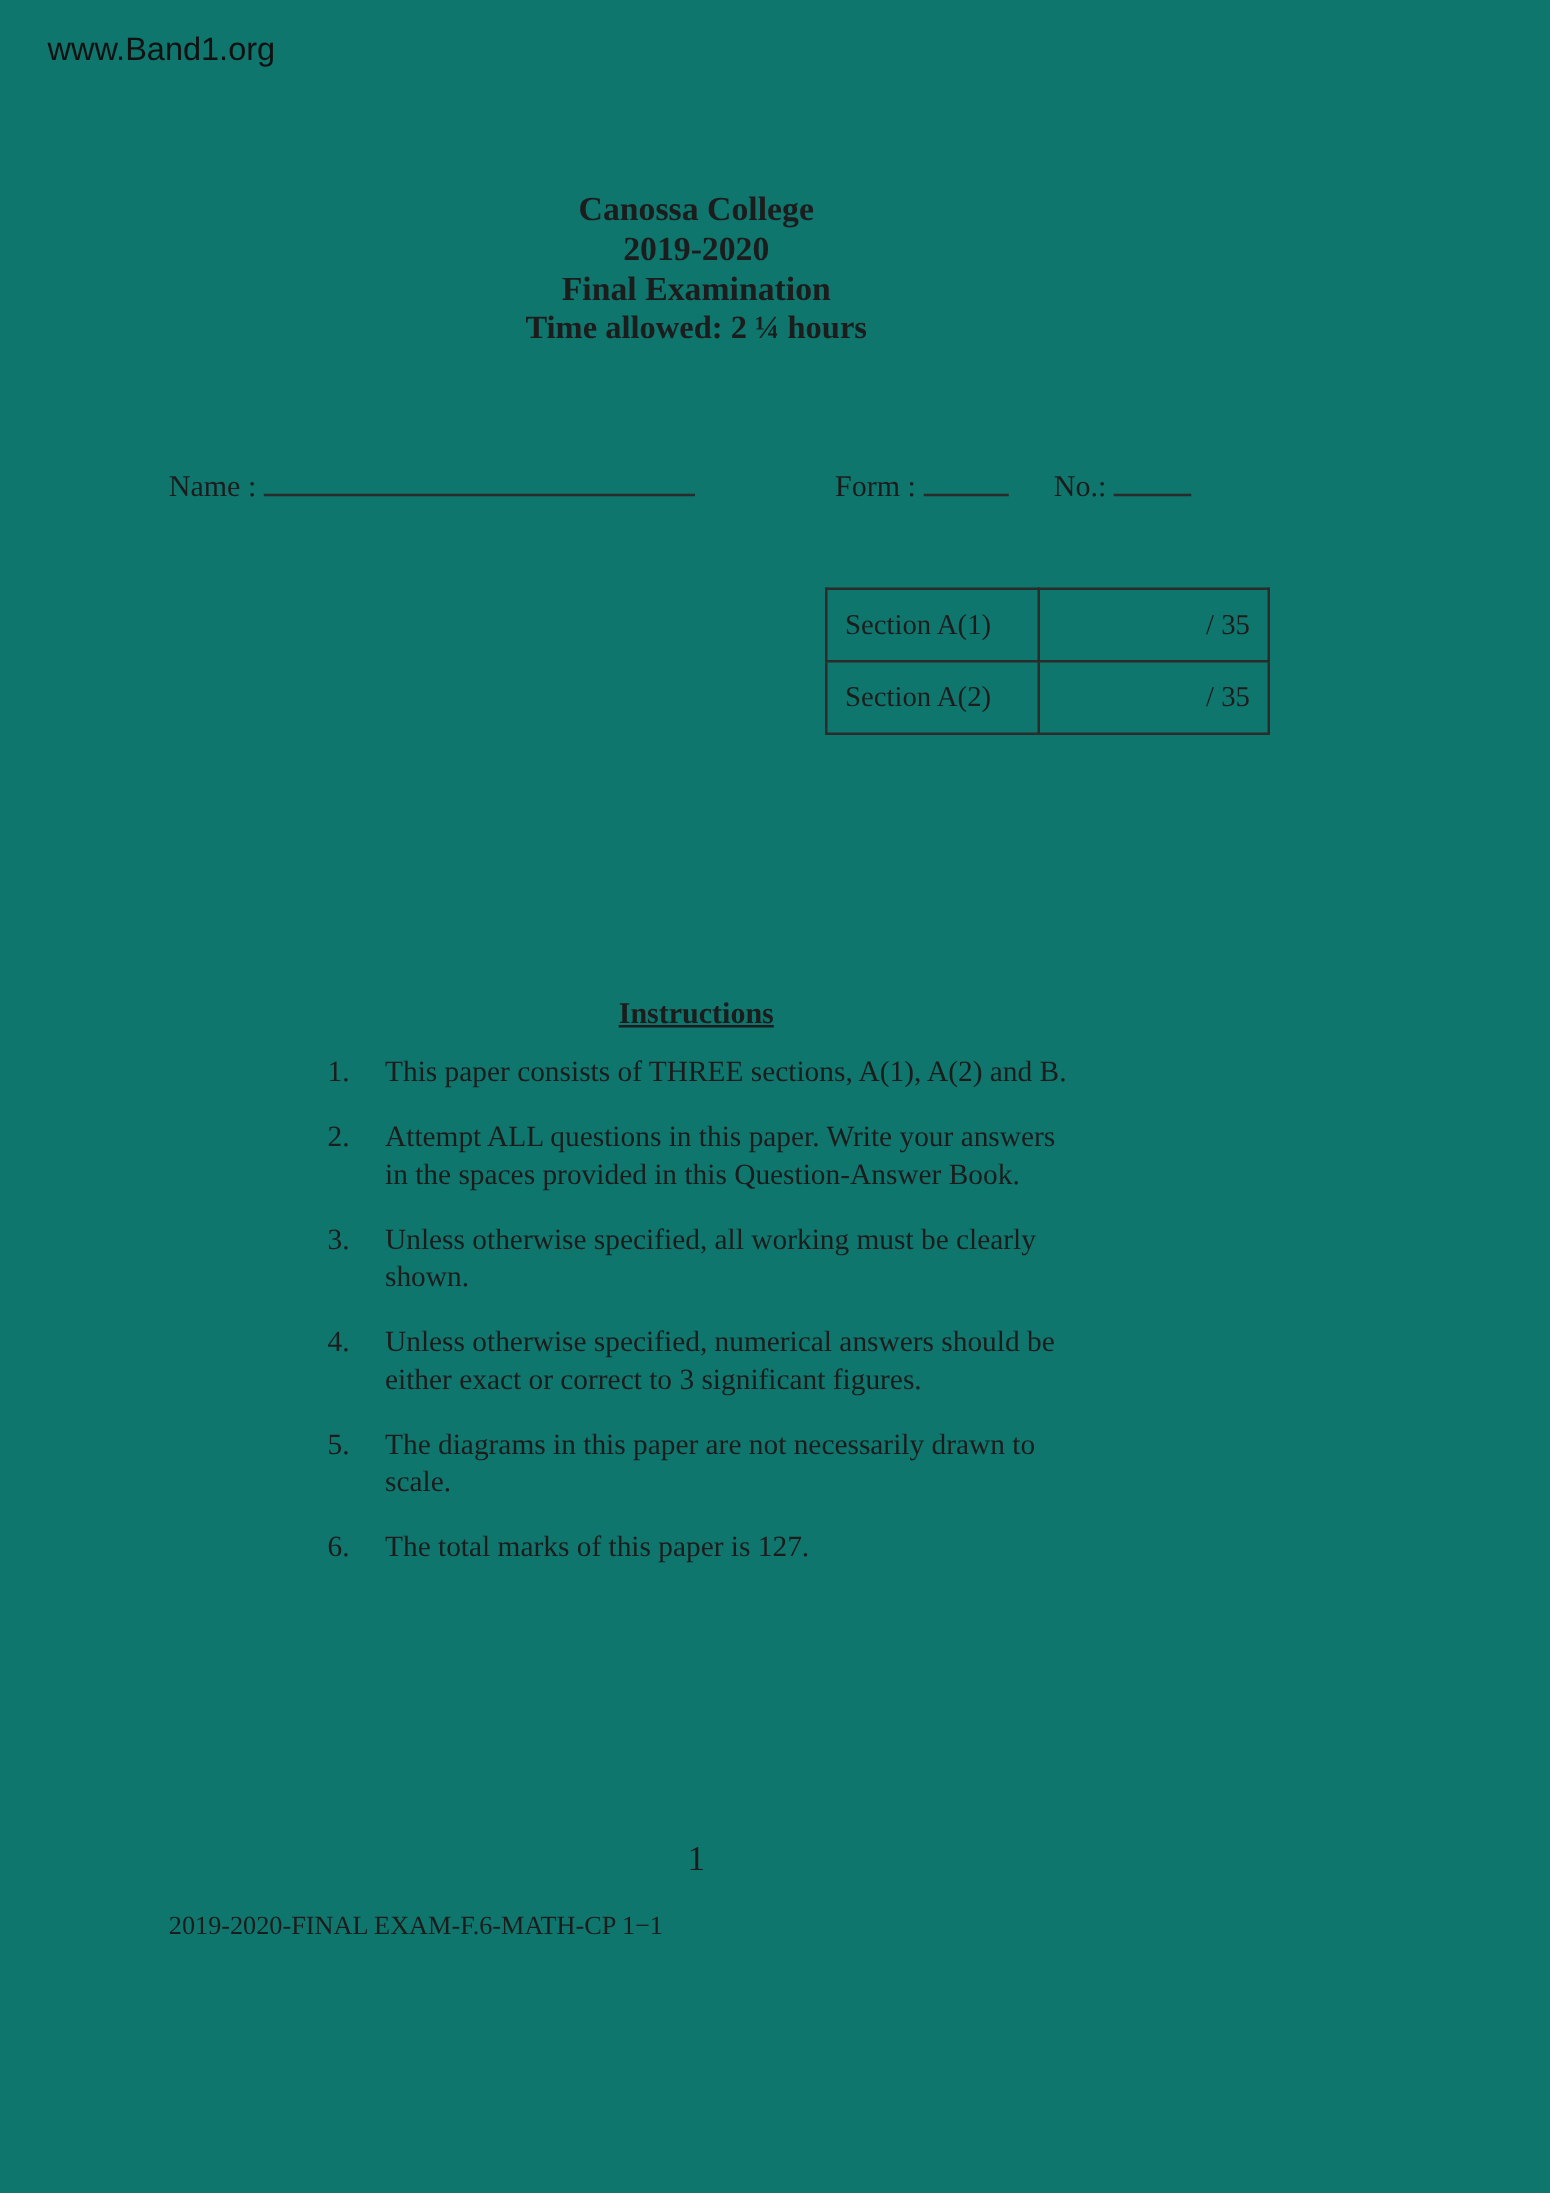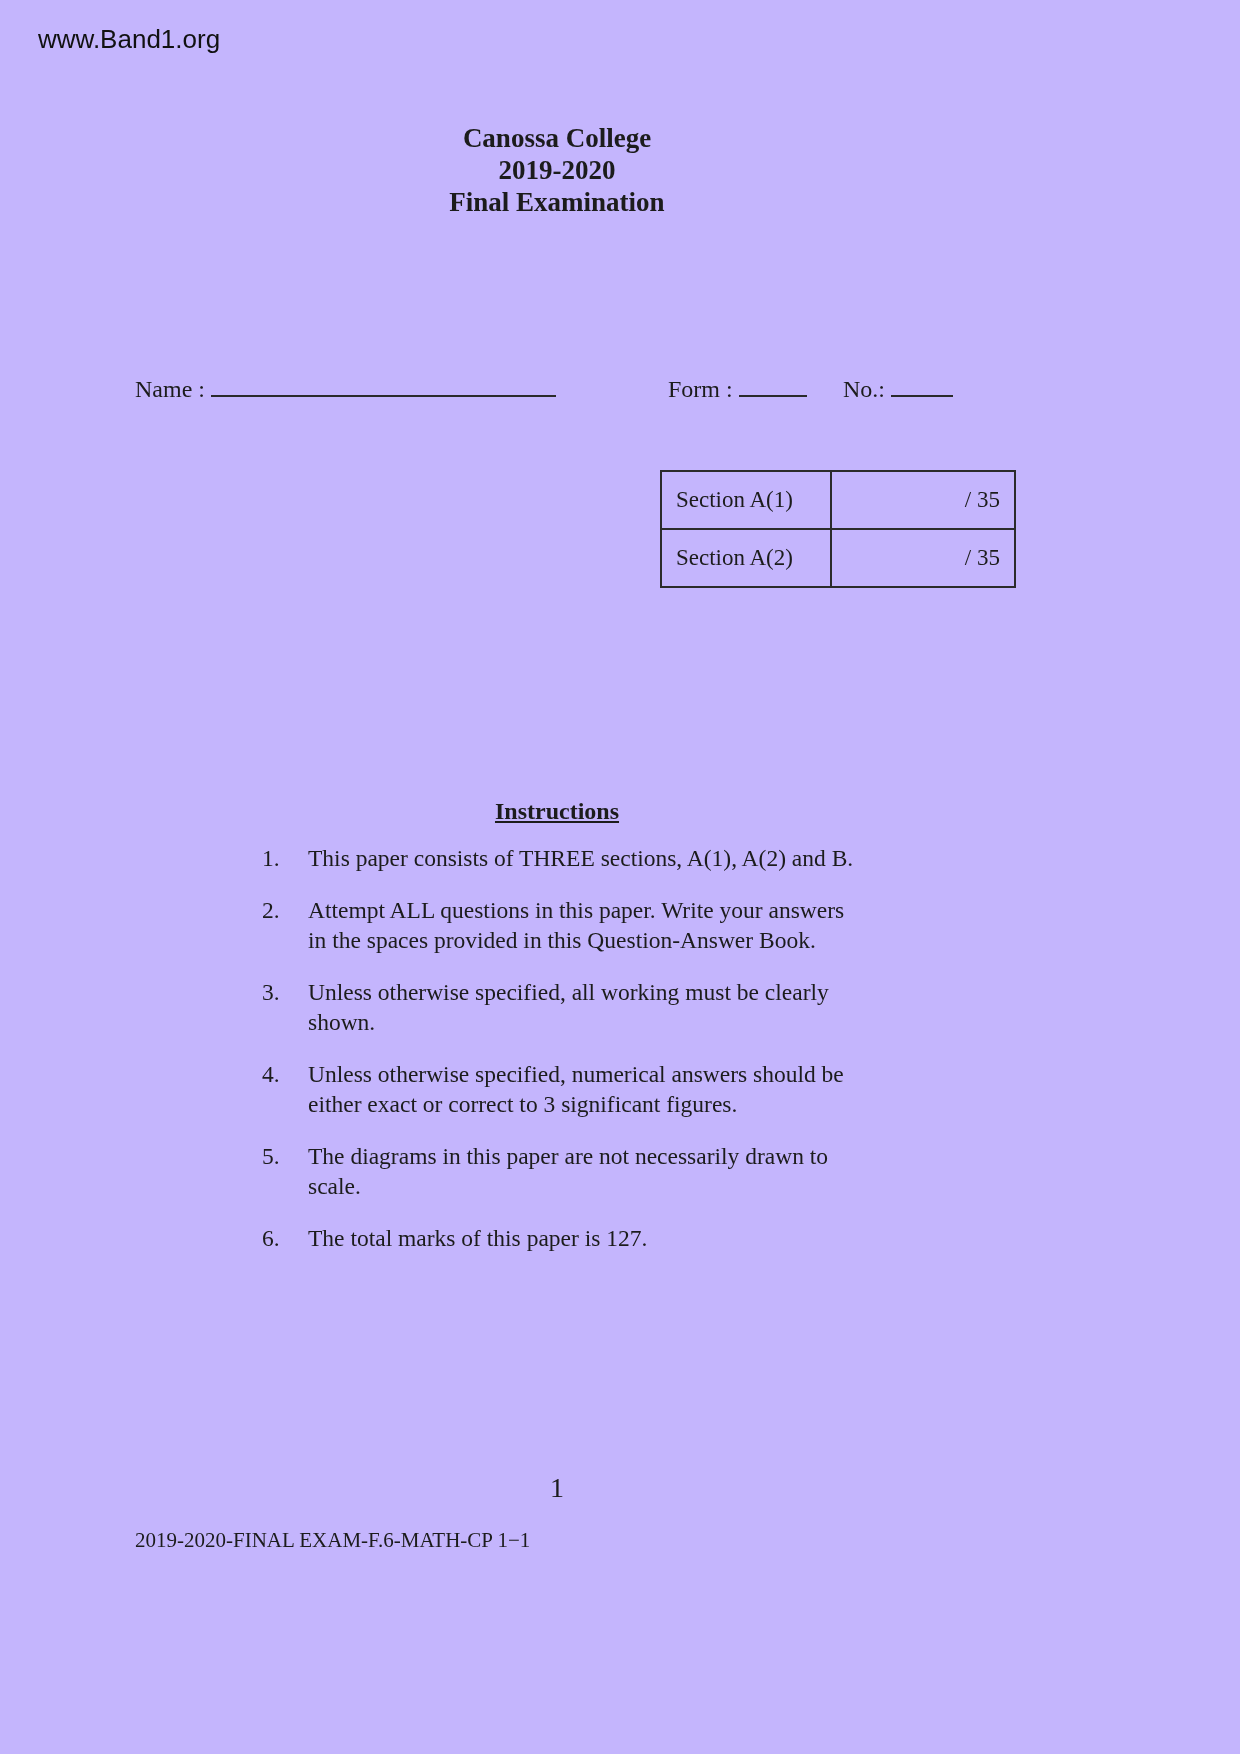--- a/index.html
+++ b/index.html
@@ -2,37 +2,37 @@
 <html><head>
 <meta charset="utf-8">
 <style>
   * { box-sizing: border-box; }
   html, body { margin: 0; padding: 0; background: #e8e8e8; }
   .page {
     position: relative;
     width: 1240px;
     height: 1754px;
     margin: 0 auto;
-    background: #c4b5fd;
+    background: #0f766e;
     font-family: "Liberation Serif", serif;
     color: #1c1c1c;
     overflow: hidden;
   }
   .watermark {
     position: absolute;
     left: 38px;
     top: 24px;
     font-family: "Liberation Sans", sans-serif;
     font-size: 26px;
     color: #111;
   }
   .title-block {
     position: absolute;
     left: 0;
-    top: 123px;
+    top: 152px;
     width: 1114px;
     text-align: center;
     font-weight: bold;
     font-size: 27px;
     line-height: 1.18;
   }
   .subject-block {
     position: absolute;
     left: 0;
     top: 246px;
@@ -135,20 +135,21 @@
 
   <div class="watermark">www.Band1.org</div>
 
   <div class="title-block">
     <div>Canossa College</div>
     <div>2019-2020</div>
     <div>Final Examination</div>
   </div>
 
   <div class="subject-block">
+    <div>Time allowed: 2 ¼  hours</div>
   </div>
 
   <div class="fields-row">
     <div class="fields-inner">
       <span>
         <span class="field-label">Name :</span><span class="blank-line blank-name"></span>
       </span>
       <span class="field-form">
         <span class="field-label">Form :</span><span class="blank-line blank-form"></span>
       </span>

